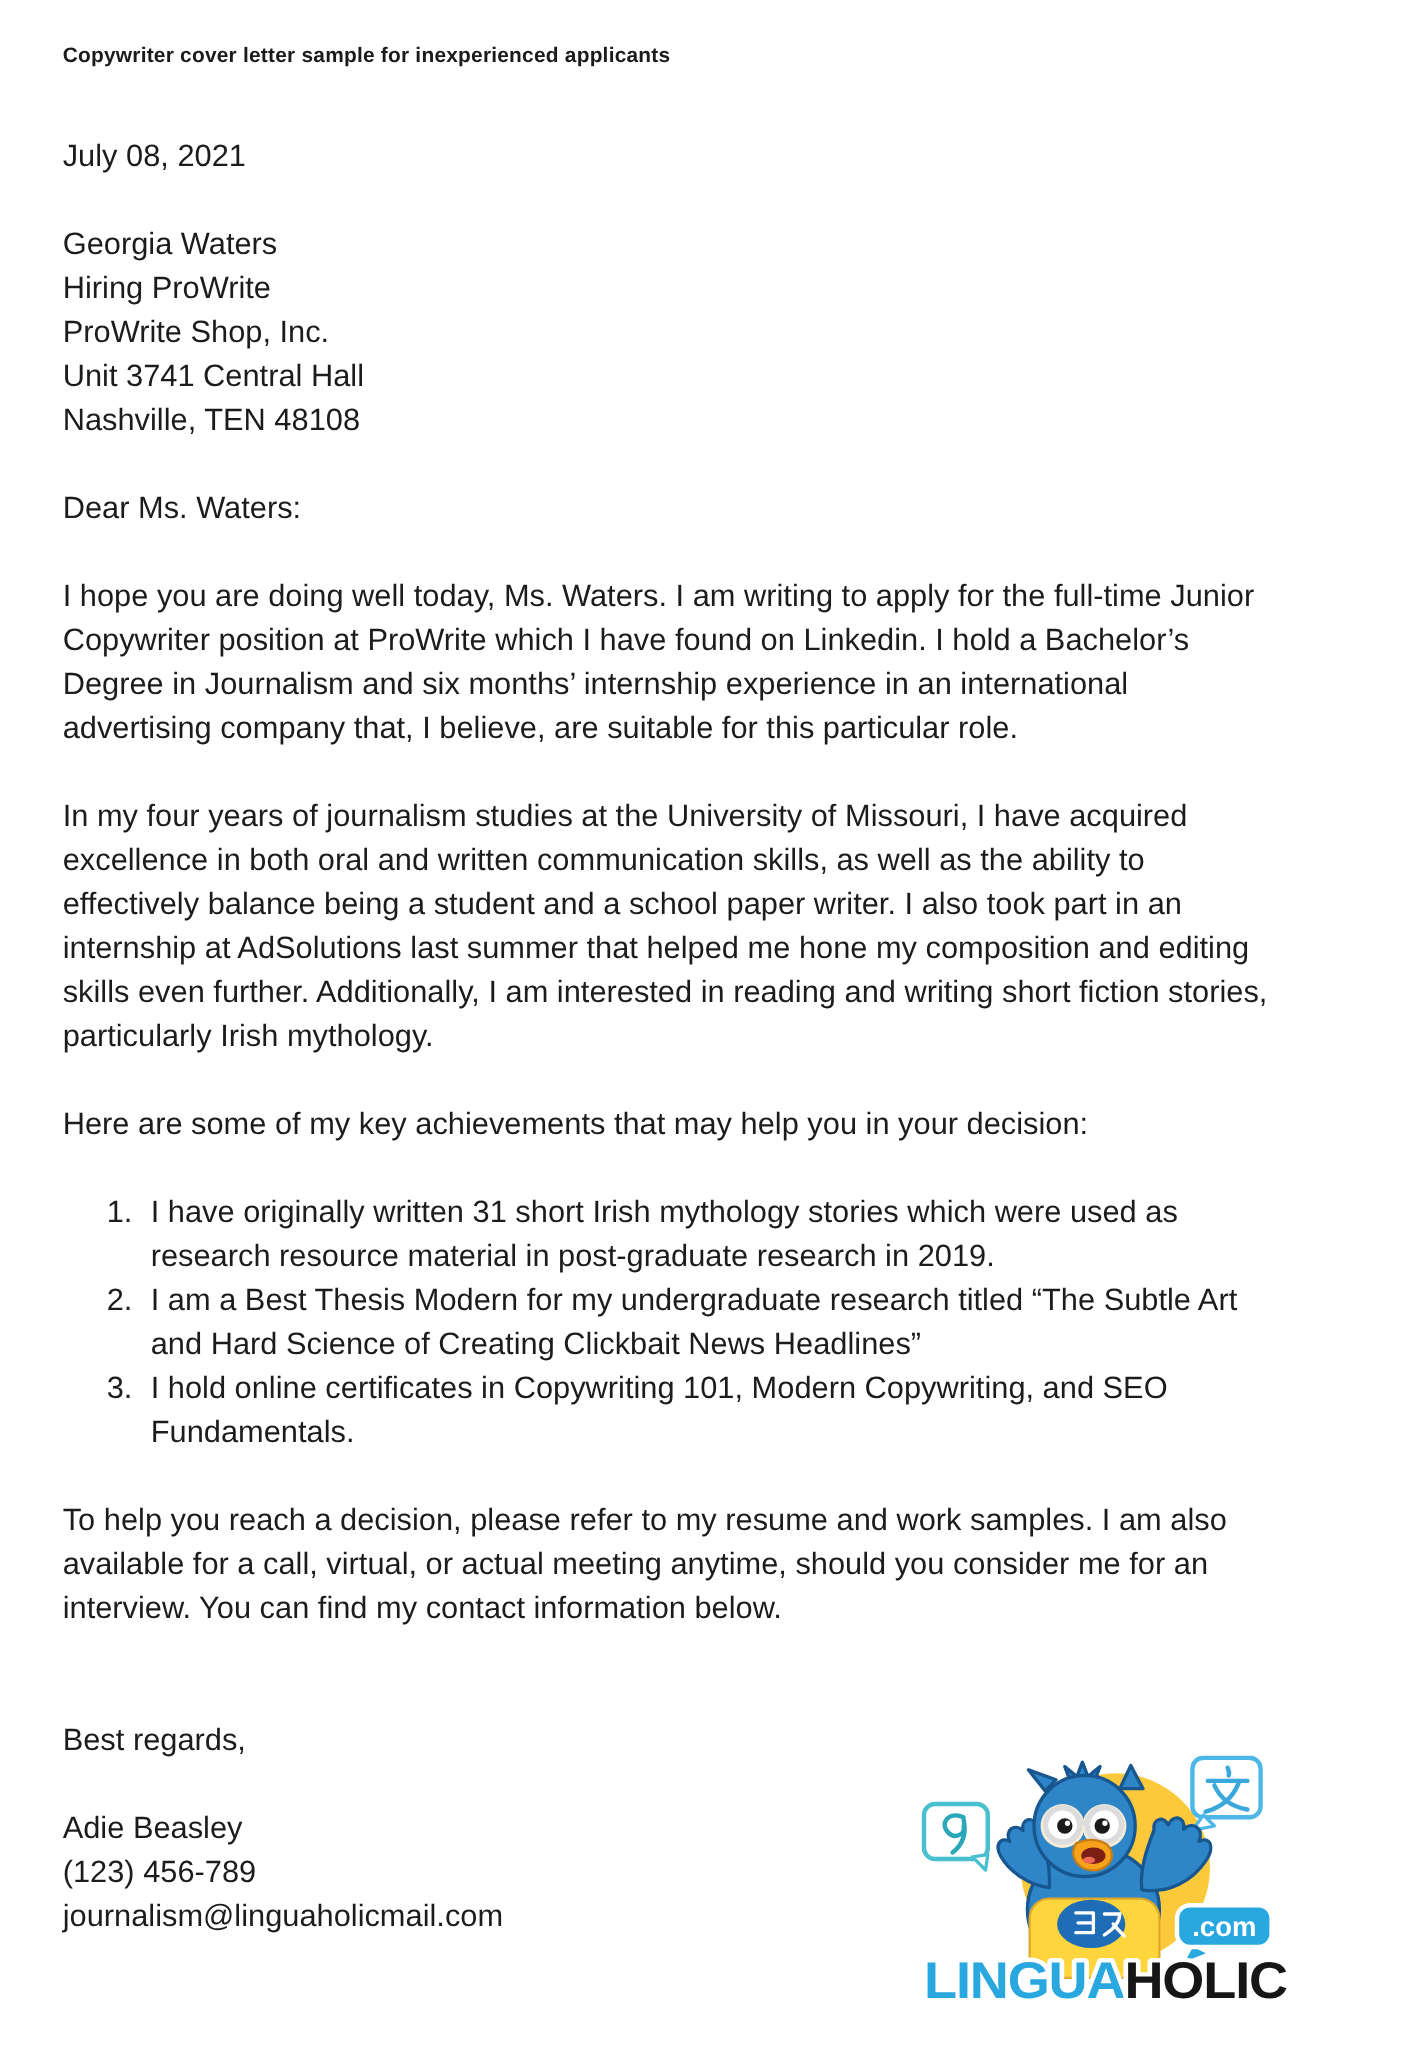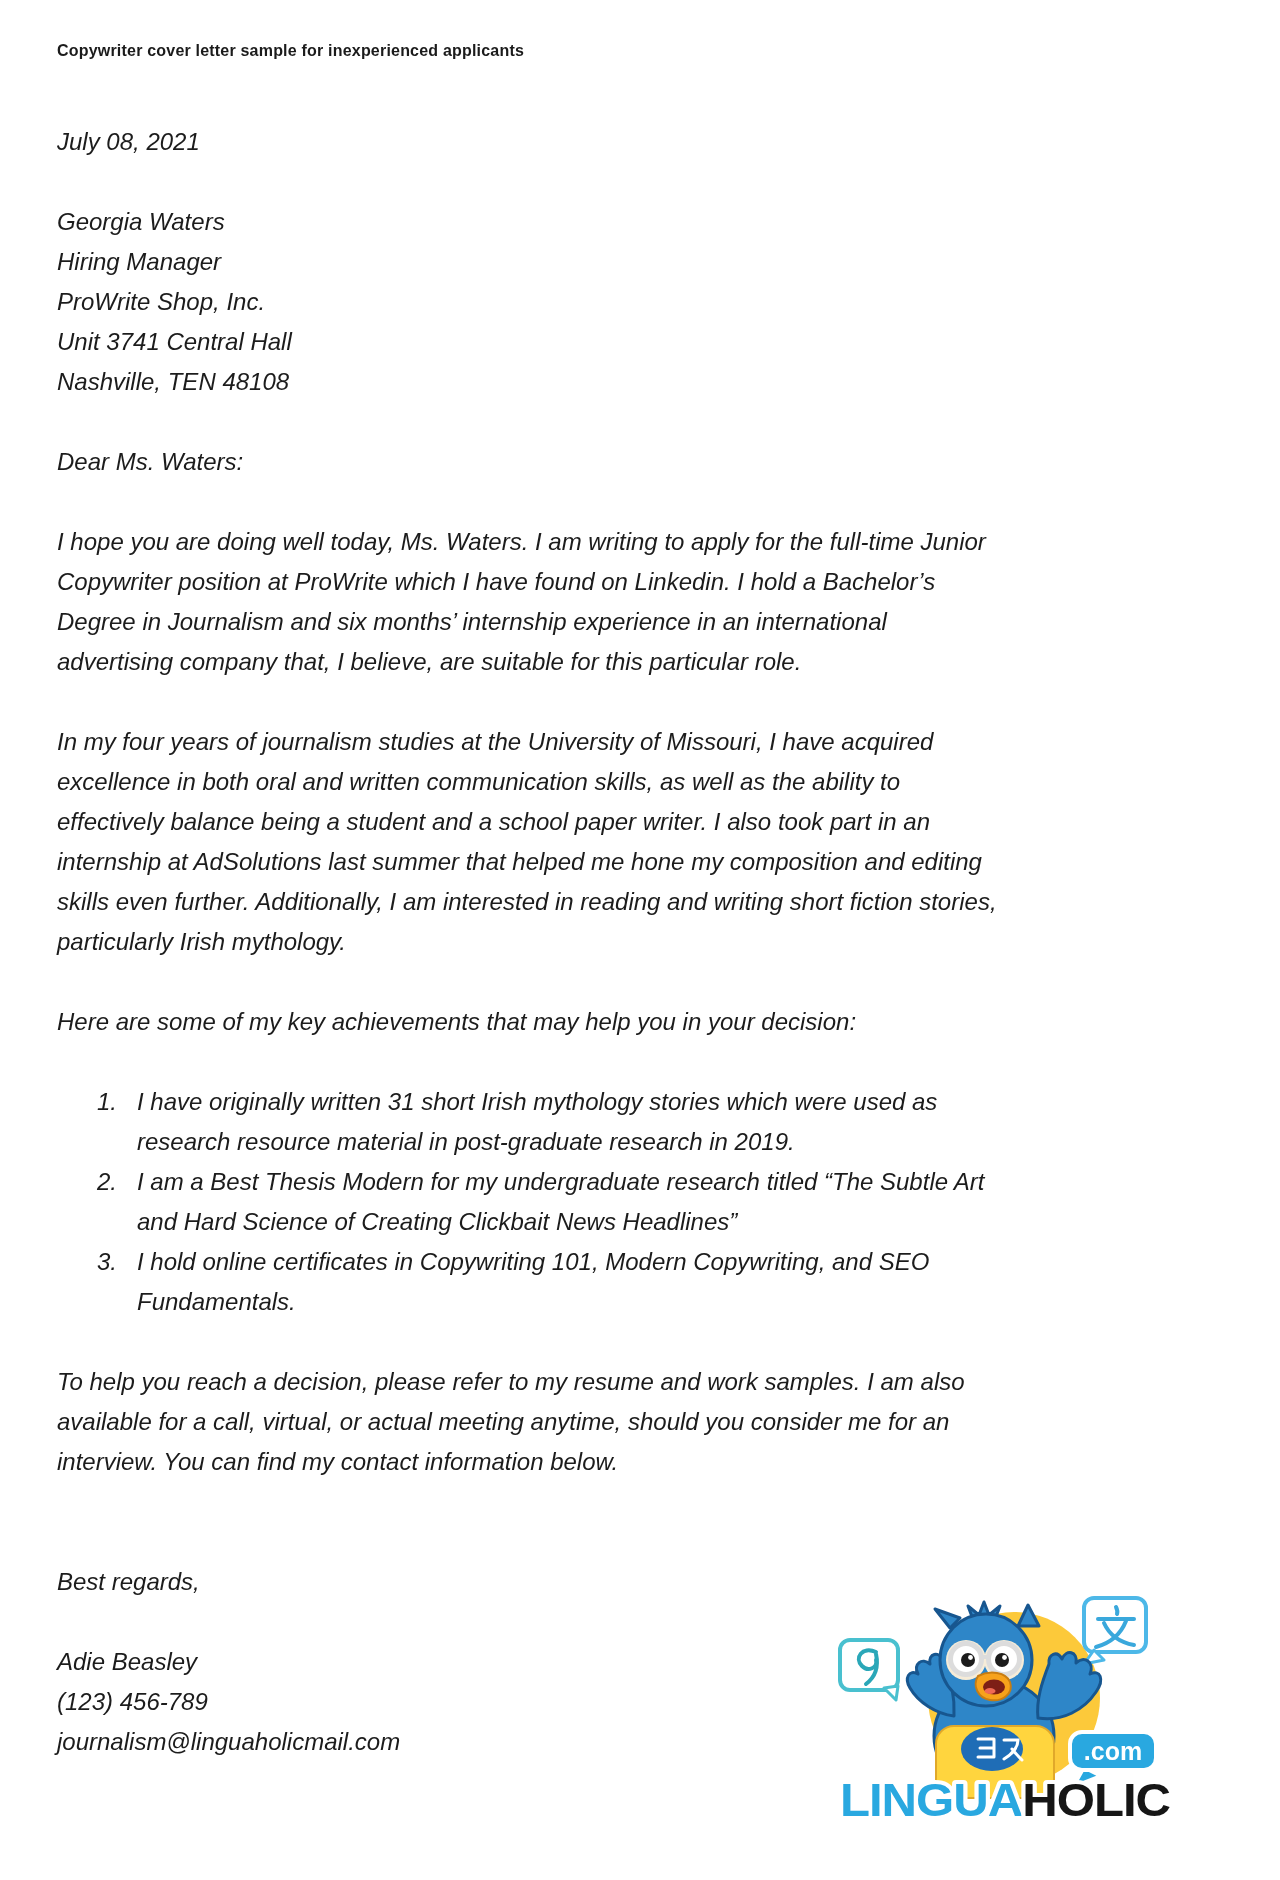--- a/index.html
+++ b/index.html
@@ -7,30 +7,29 @@
     width: 1280px;
     height: 1880px;
     background: #ffffff;
     position: relative;
     overflow: hidden;
     font-family: "Liberation Sans", sans-serif;
   }
   .page { padding: 36px 57px 0 57px; }
   .doc-title {
     margin: 0;
-    font-size: 16px;
+    font-size: 19px;
     line-height: 30px;
     font-weight: bold;
     font-style: normal;
     color: #1b1b1b;
     letter-spacing: 0.2px;
   }
   .body-text {
-    font-style: italic;
-    font-size: 24px;
+    font-size: 28px;
     line-height: 40px;
     color: #1c1c1c;
   }
   .body-text p { margin: 0; }
   .date-line { margin-top: 56px !important; }
   .recipient-block { margin-top: 40px; }
   .salutation { margin-top: 40px !important; }
   .para { margin-top: 40px !important; white-space: pre-line; }
   .ach-list { margin: 40px 0 0 0; padding: 0; list-style: none; }
   .ach-list li { display: flex; align-items: flex-start; }
@@ -53,21 +52,21 @@
 <div class="page">
 
   <h1 class="doc-title">Copywriter cover letter sample for inexperienced applicants</h1>
 
   <div class="body-text">
 
     <p class="date-line">July 08, 2021</p>
 
     <div class="recipient-block">
       <p>Georgia Waters</p>
-      <p>Hiring Manager</p>
+      <p>Hiring ProWrite</p>
       <p>ProWrite Shop, Inc.</p>
       <p>Unit 3741 Central Hall</p>
       <p>Nashville, TEN 48108</p>
     </div>
 
     <p class="salutation">Dear Ms. Waters:</p>
 
     <p class="para">I hope you are doing well today, Ms. Waters. I am writing to apply for the full-time Junior
 Copywriter position at ProWrite which I have found on Linkedin. I hold a Bachelor’s
 Degree in Journalism and six months’ internship experience in an international

